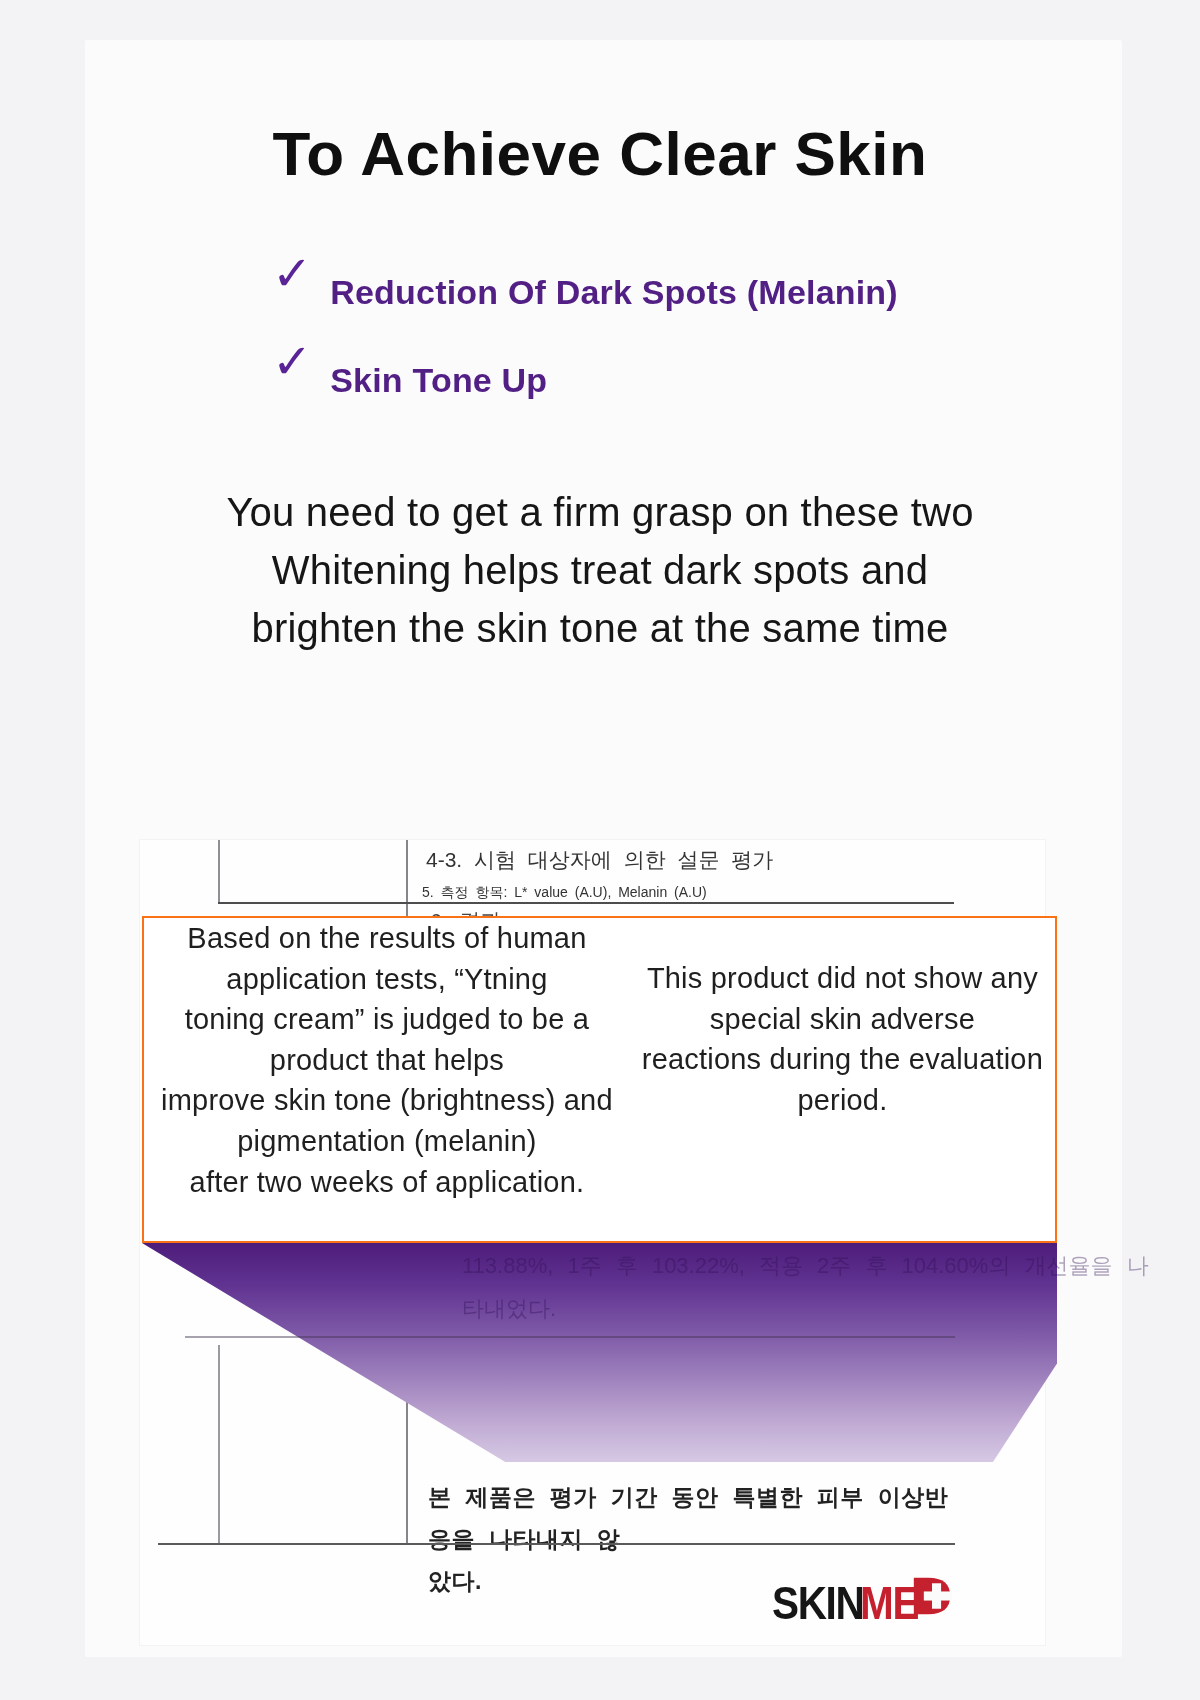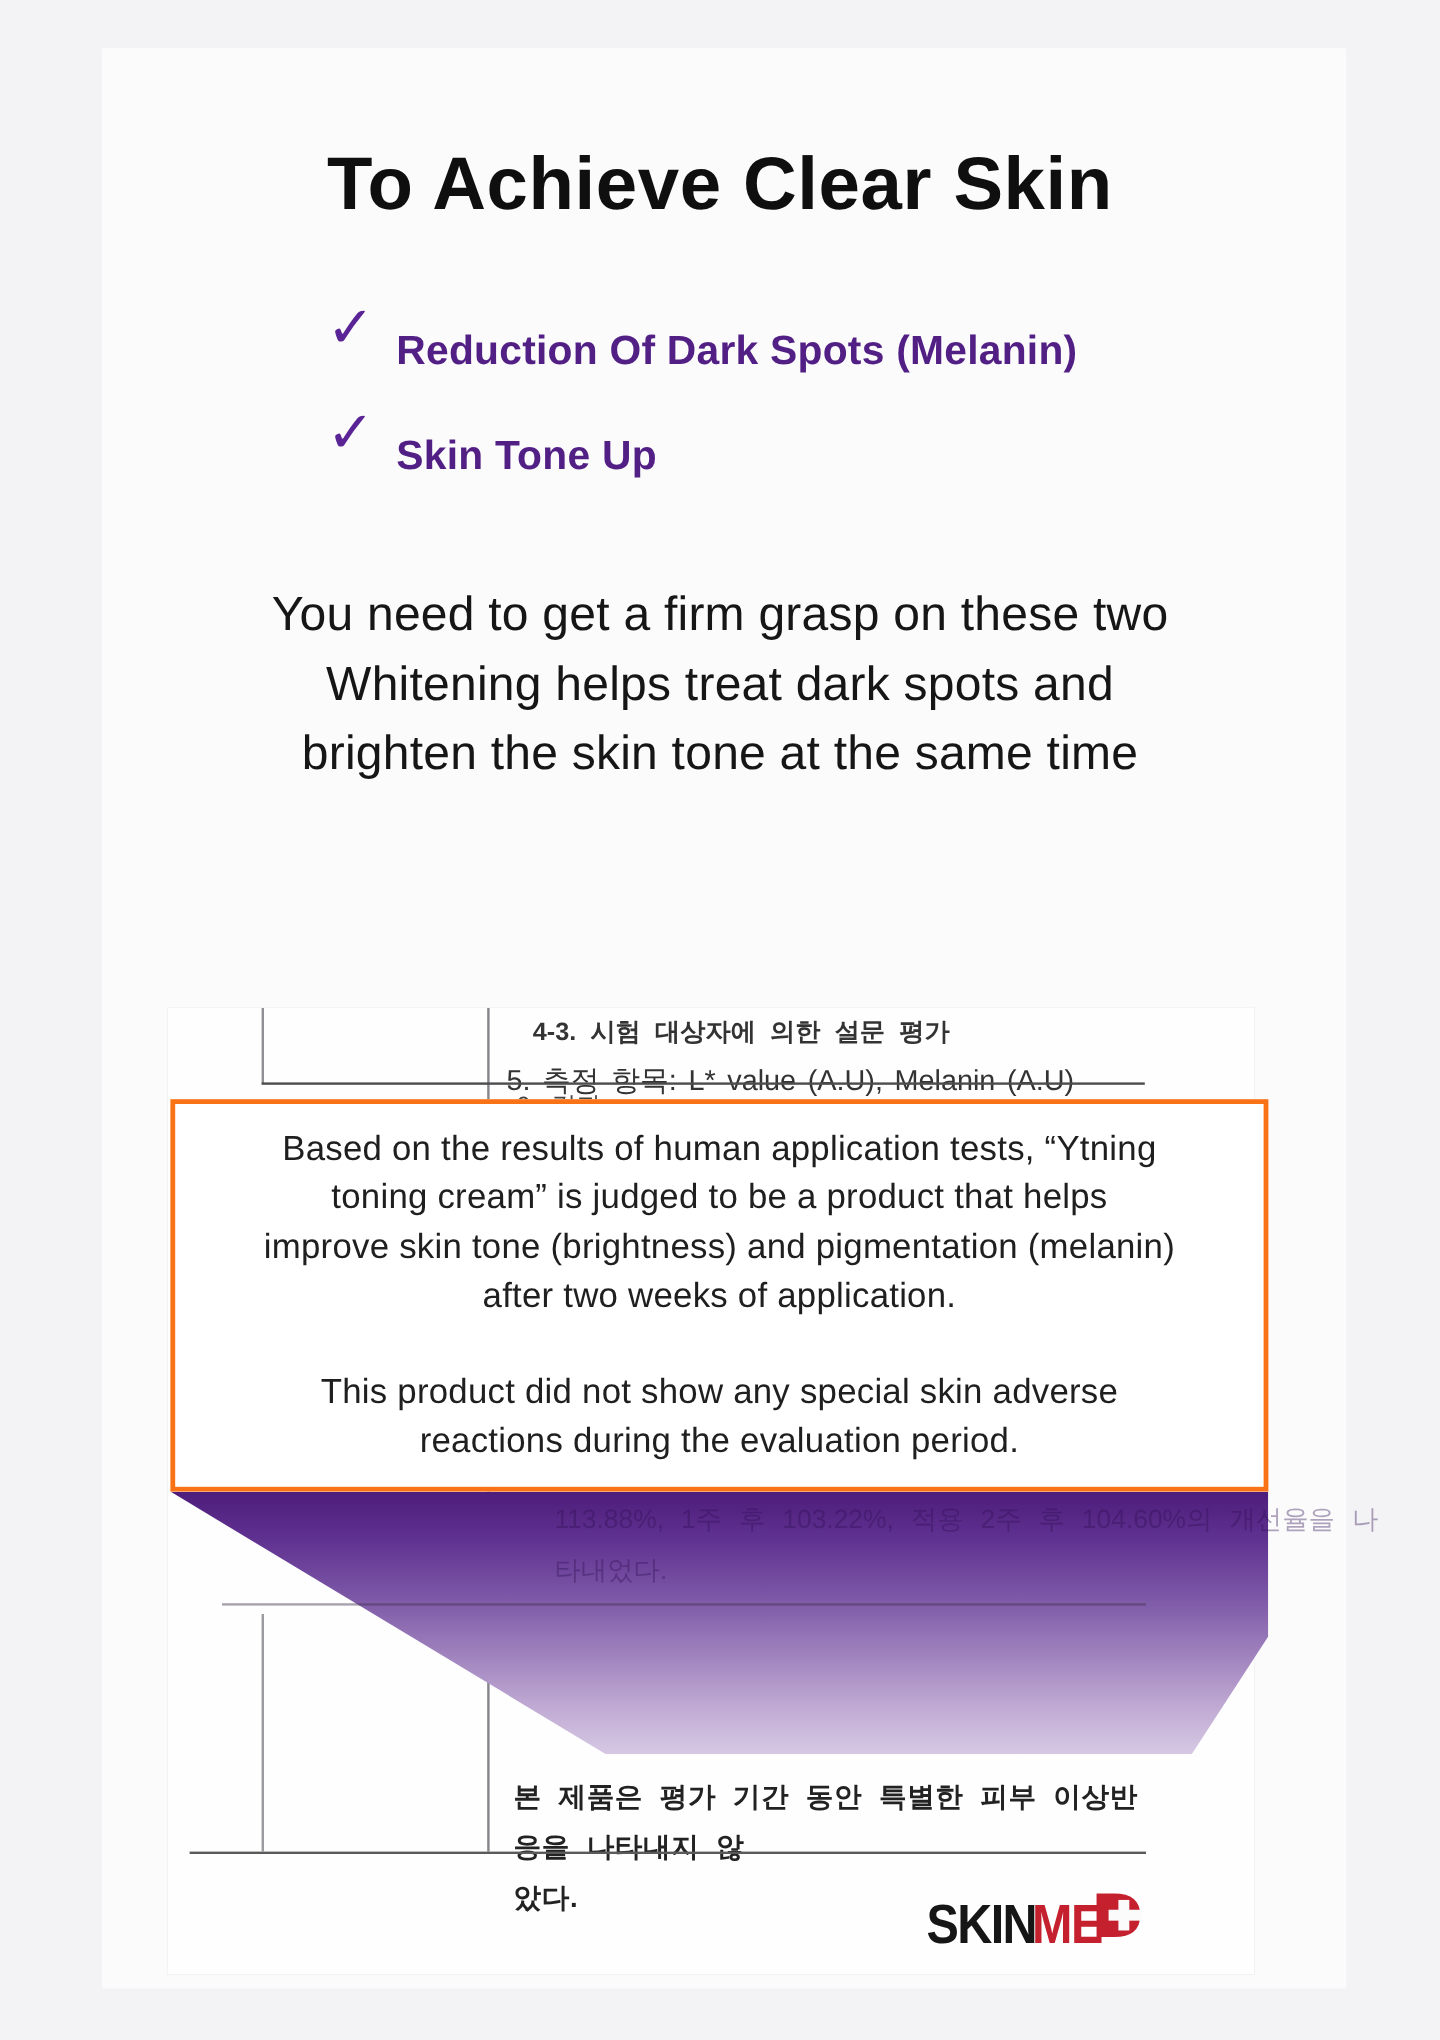--- a/index.html
+++ b/index.html
@@ -33,39 +33,39 @@
     line-height:1.45;white-space:pre-line;letter-spacing:.2px;
   }
   
   .doc{
     position:absolute;left:140px;top:840px;width:905px;height:805px;
     background:#fefefe;box-shadow:0 0 0 1px rgba(0,0,0,.03);
   }
   .doc .vline1{position:absolute;left:78px;top:0;width:2px;height:63px;background:#8f8f95;}
   .doc .vline2{position:absolute;left:266px;top:0;width:2px;height:703px;background:#85858b;}
   .doc-line{position:absolute;color:#333;font-weight:500;white-space:nowrap;}
-  .doc-h1{left:304px;top:6px;font-size:21px;word-spacing:6px;font-weight:bold;}
-  .doc-h2{left:282px;top:44px;font-size:24px;word-spacing:3px;}
+  .doc-h1{left:286px;top:6px;font-size:21px;word-spacing:6px;}
+  .doc-h2{left:282px;top:44px;font-size:14px;word-spacing:3px;}
   .hline-top{position:absolute;left:78px;top:62px;width:736px;height:2px;background:#4d4d4d;}
   .clipped-row{
     position:absolute;left:290px;top:67px;height:11px;overflow:hidden;
     font-size:21px;color:#444;word-spacing:6px;
   }
   .footer-text{
     position:absolute;left:288px;top:636px;width:540px;
     font-size:23px;font-weight:700;color:#222;line-height:42px;
     white-space:pre-line;word-spacing:7px;letter-spacing:.5px;
   }
   .hline-bottom{position:absolute;left:18px;top:703px;width:797px;height:2px;background:#5a5a5a;}
   .vline-low-left{position:absolute;left:218px;top:1345px;width:2px;height:198px;background:#9a9aa0;}
   
   .callout{
     position:absolute;left:142px;top:916px;width:915px;height:327px;
-    box-sizing:border-box;border:4px solid #f97316;background:#ffffff;
-    display:flex;flex-direction:column;justify-content:center;
+    box-sizing:border-box;border:2px solid #f97316;background:#ffffff;
+    display:flex;flex-direction:row;justify-content:center;
     text-align:center;color:#1f1f1f;
   }
   .callout p{
     margin:0;font-size:29px;line-height:1.4;white-space:pre-line;letter-spacing:.2px;
   }
   .callout p + p{margin-top:40px;}
   
   .funnel{
     position:absolute;left:142px;top:1243px;width:915px;height:219px;
     background:linear-gradient(180deg,#4e1d7b 0%,#5f3190 18%,#7c57a6 40%,#9f82bd 62%,#c0aad3 82%,#d6c9e4 100%);

